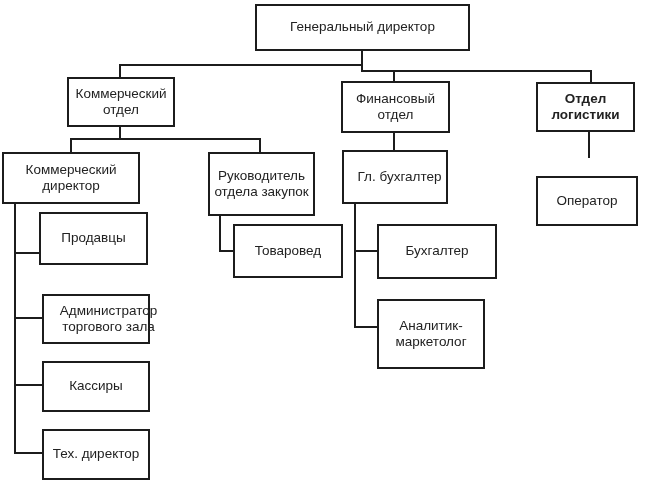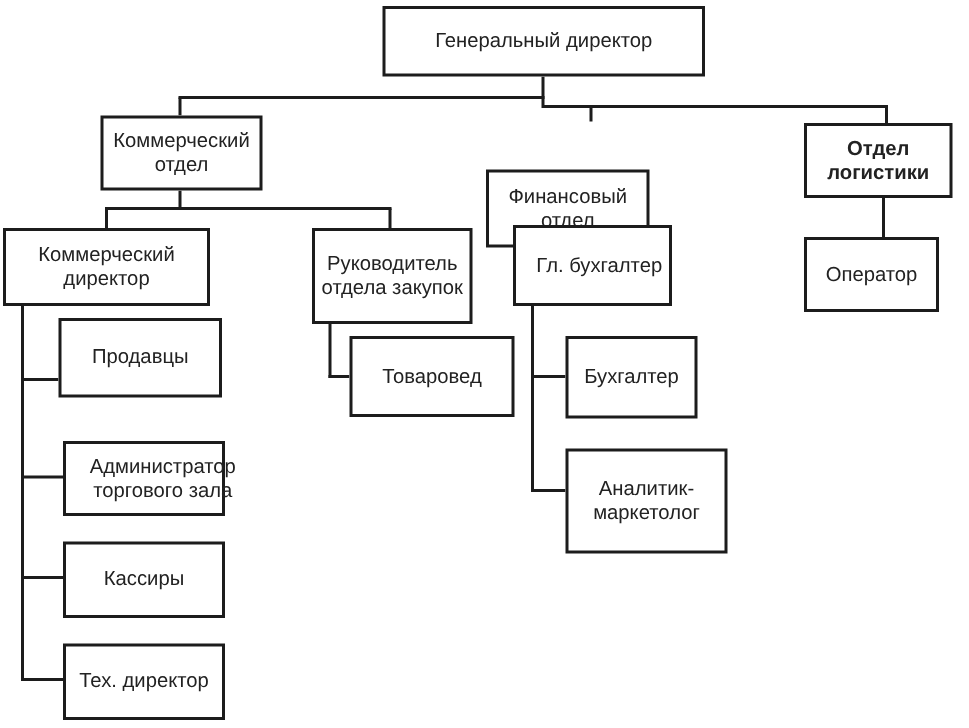--- a/index.html
+++ b/index.html
@@ -34,32 +34,32 @@
   .hline, .vline {
     position: absolute;
     background: #1c1c1c;
   }
   .hline { height: 2px; }
   .vline { width: 2px; }
 
   
   #n-gen          { left: 255px; top: 4px;   width: 215px; height: 47px; }
   #n-kom-otdel    { left: 67px;  top: 77px;  width: 108px; height: 50px; }
-  #n-fin-otdel    { left: 324px; top: 81px;  width: 109px; height: 52px; margin-top: 32px; }
+  #n-fin-otdel    { left: 341px; top: 81px;  width: 109px; height: 52px; }
   #n-logistiki    { left: 536px; top: 82px;  width: 99px;  height: 50px; }
   #n-kom-direktor { left: 2px;   top: 152px; width: 138px; height: 52px; }
   #n-rukovoditel  { left: 208px; top: 152px; width: 107px; height: 64px; }
   #n-gl-buh       { left: 342px; top: 150px; width: 106px; height: 54px; padding-left: 12px; }
-  #n-operator     { left: 536px; top: 158px; width: 90px;  height: 50px; }
+  #n-operator     { left: 536px; top: 176px; width: 102px;  height: 50px; }
   #n-prodavtsy    { left: 39px;  top: 212px; width: 109px; height: 53px; }
   #n-admin        { left: 42px;  top: 294px; width: 108px; height: 50px; padding-left: 28px; }
   #n-kassiry      { left: 42px;  top: 361px; width: 108px; height: 51px; }
   #n-tekh         { left: 42px;  top: 429px; width: 108px; height: 51px; }
   #n-tovaroved    { left: 233px; top: 224px; width: 110px; height: 54px; }
-  #n-buhgalter    { left: 377px; top: 224px; width: 88px; height: 55px; align-items: center; }
+  #n-buhgalter    { left: 377px; top: 224px; width: 120px; height: 55px; align-items: center; }
   #n-analitik     { left: 377px; top: 299px; width: 108px; height: 70px; }
 
   
   #c1  { left: 361px; top: 51px;  height: 19px; }  
   #c2  { left: 119px; top: 64px;  width: 244px; }  
   #c3  { left: 119px; top: 65px;  height: 12px; }
   #c4  { left: 361px; top: 70px;  width: 231px; }  
   #c5  { left: 393px; top: 71px;  height: 10px; }  
   #c6  { left: 590px; top: 71px;  height: 11px; }  
   #c7  { left: 119px; top: 127px; height: 13px; }  

